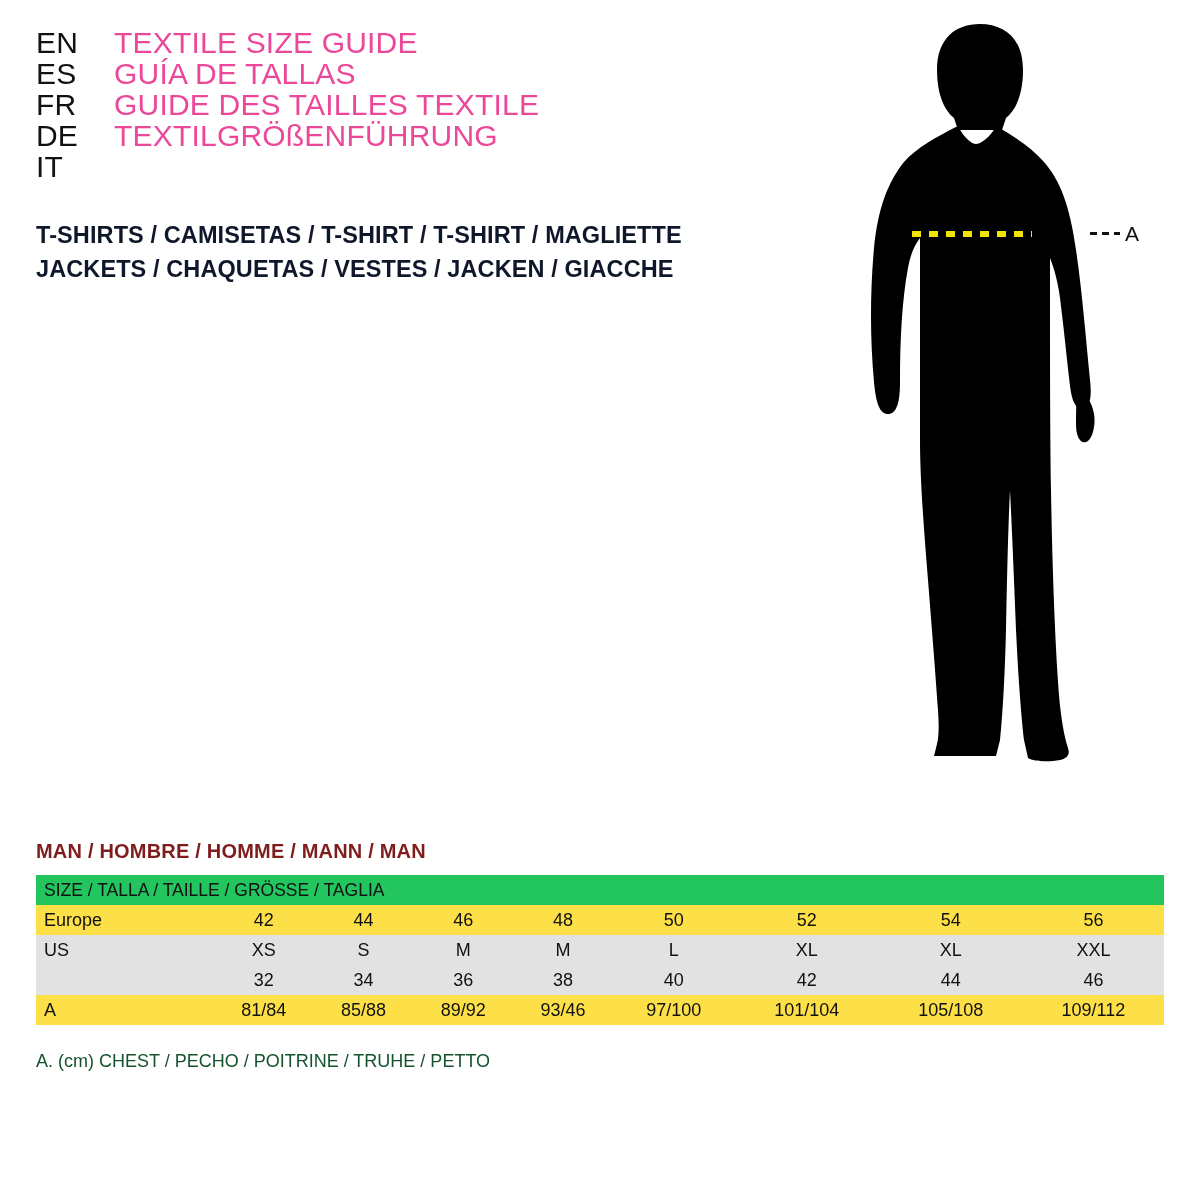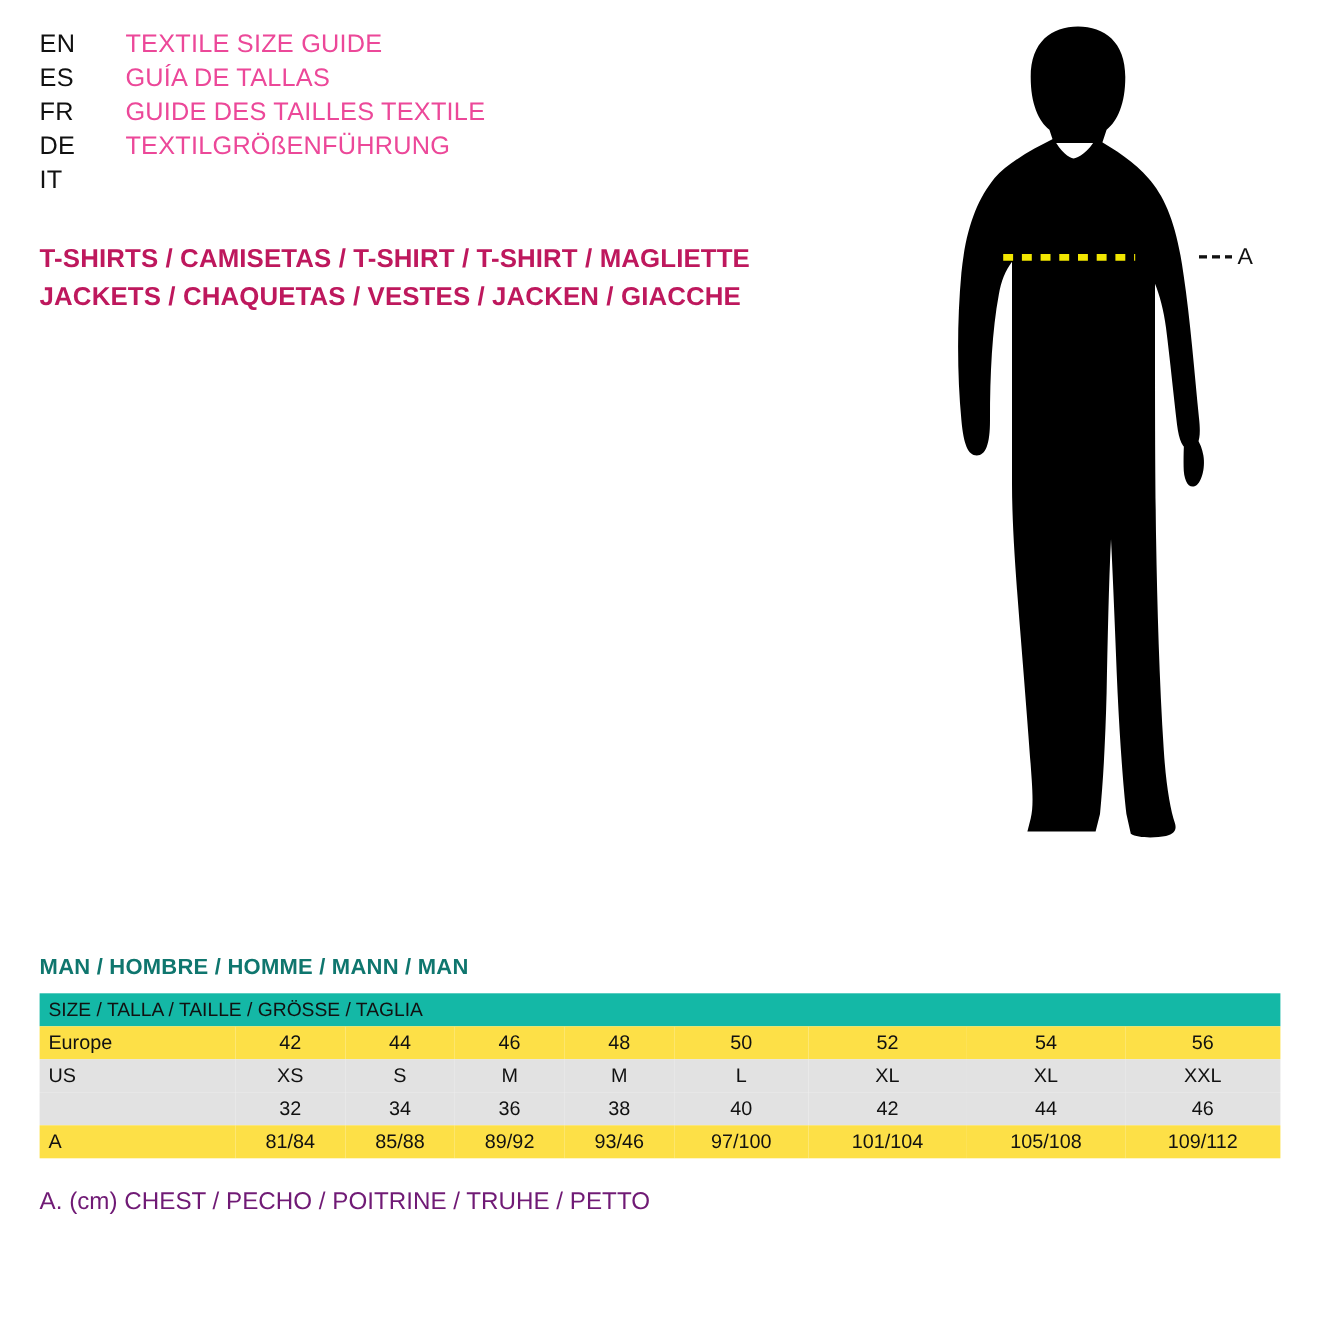--- a/index.html
+++ b/index.html
@@ -20,21 +20,21 @@
   .lang-block {
     position: absolute;
     left: 36px;
     top: 26px;
     width: 720px;
   }
   .lang-row {
     display: flex;
     align-items: baseline;
     height: 31px;
-    font-size: 23px;
+    font-size: 30px;
     letter-spacing: 0.2px;
   }
   .lang-code {
     width: 78px;
     flex: 0 0 78px;
     color: #111;
   }
   .lang-text {
     color: #ec4899;
   }
@@ -44,21 +44,21 @@
     position: absolute;
     left: 36px;
     top: 218px;
     width: 760px;
   }
   .category-line {
     font-size: 23.5px;
     font-weight: bold;
     line-height: 34px;
     letter-spacing: 0.1px;
-    color: #be185d;
+    color: #0f172a;
     white-space: nowrap;
   }
 
   
   .figure-wrap {
     position: absolute;
     left: 820px;
     top: 10px;
     width: 360px;
     height: 790px;
@@ -86,60 +86,59 @@
   
   .table-section {
     position: absolute;
     left: 36px;
     top: 840px;
     width: 1128px;
   }
   .section-title {
     font-size: 20px;
     font-weight: bold;
-    color: #0f766e;
+    color: #7f1d1d;
     margin-bottom: 12px;
     letter-spacing: 0.2px;
-    margin-top: 28px;
   }
   table.size-table {
     border-collapse: collapse;
     width: 1128px;
     font-size: 18px;
     color: #111;
   }
   table.size-table td {
     padding: 0;
     height: 30px;
     vertical-align: middle;
   }
   .row-head td {
-    background: #14b8a6;
+    background: #22c55e;
     color: #111;
     font-size: 17.5px;
     height: 30px;
   }
   .row-shade td { background: #e2e2e2; }
   .row-light td { background: #fde047; }
   .cell-label {
     width: 170px;
     padding-left: 8px !important;
     text-align: left;
   }
   .cell-val {
     text-align: center;
   }
   .head-label {
     padding-left: 8px !important;
     text-align: left;
   }
   .footnote {
     margin-top: 26px;
-    font-size: 22px;
-    color: #701a75;
+    font-size: 18px;
+    color: #14532d;
   }
 </style>
 </head>
 <body>
 
 <div class="lang-block">
   <div class="lang-row">
     <span class="lang-code">EN</span>
     <span class="lang-text">TEXTILE SIZE GUIDE</span>
   </div>

